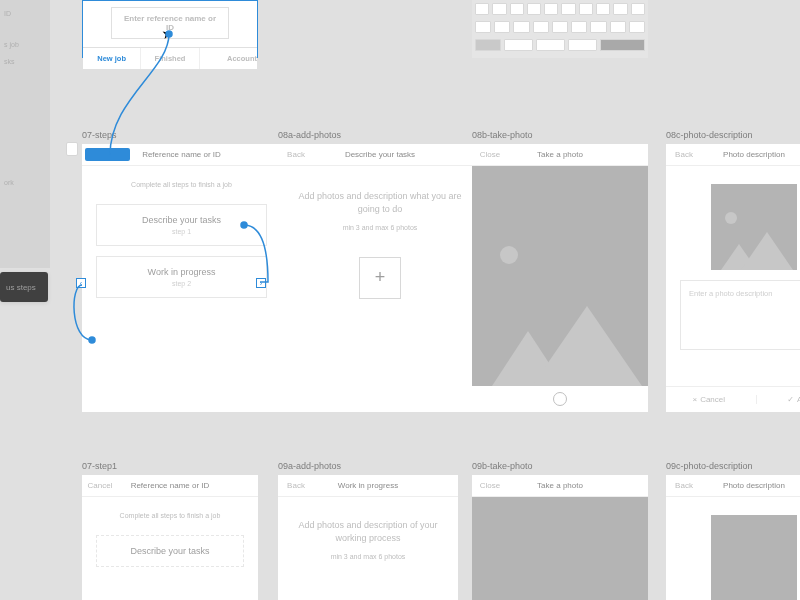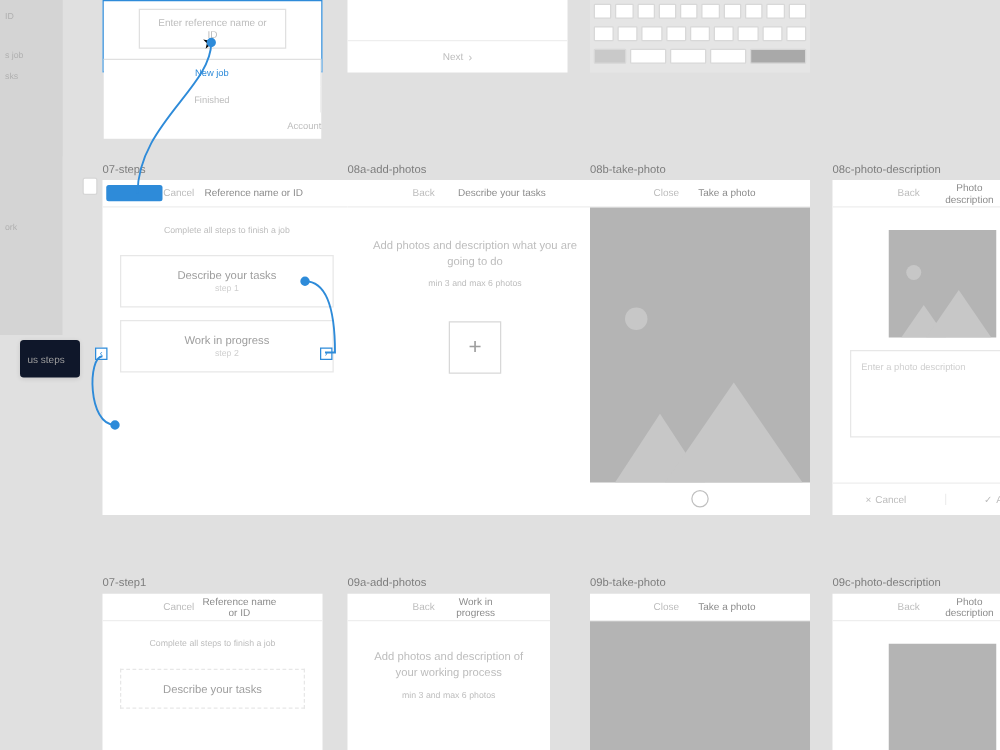--- a/index.html
+++ b/index.html
@@ -14,25 +14,25 @@
     color: #9e9e9e;
   }
   .canvas { position: absolute; inset: 0; }
 
   
   .art { position: absolute; background: #fff; }
   .art-label { position: absolute; top: -14px; left: 0; font-size: 9px; color: #7d7d7d; font-weight: 500; }
 
   
   .input-box { border: 1px solid #e0e0e0; padding: 6px 10px; text-align: center; color: #bdbdbd; font-size: 8px; }
-  .tab-row { display: flex; border-top: 1px solid #e0e0e0; background: #fff; flex-direction: column; }
+  .tab-row { display: flex; border-top: 1px solid #e0e0e0; background: #fff; }
   .tab-row > div { flex: 1; text-align: center; padding: 6px 0; font-size: 7.5px; color: #bdbdbd; border-right: 1px solid #efefef; }
   .tab-row > div:last-child { border-right: none; text-align: right; }
 
-  .header { display: flex; align-items: center; height: 22px; border-bottom: 1px solid #eee; font-size: 8px; padding-left: 43px; }
+  .header { display: flex; align-items: center; height: 22px; border-bottom: 1px solid #eee; font-size: 8px; }
   .header .left { width: 36px; text-align: center; color: #bdbdbd; }
   .header .title { flex: 1; text-align: center; color: #8c8c8c; }
   .header .right { width: 36px; }
 
   .subtitle { text-align: center; color: #bdbdbd; font-size: 9px; padding: 4px 18px; line-height: 1.4; }
   .subtitle.small { font-size: 7px; }
 
   .step-card { border: 1px solid #e7e7e7; margin: 10px 14px; padding: 10px 0; text-align: center; }
   .step-card .t { color: #9e9e9e; font-size: 9px; }
   .step-card .s { color: #cfcfcf; font-size: 7px; margin-top: 3px; }
@@ -84,40 +84,33 @@
     </div>
   </div>
   <div class="left-cut" style="left:0; top:475; width:50px; height:125px;">
      <div style="padding:10px 4px; font-size:7px; color:#b0b0b0;">
       <div style="margin-bottom:24px;">ID</div>
       <div style="margin-bottom:10px;">s job</div>
       <div>sks</div>
     </div>
   </div>
 
-  <div style="position:absolute; left:16px; top:272px; width:48px; height:30px; background:#0f172a; border-radius:3px; box-shadow:0 1px 4px rgba(0,0,0,.1); display:flex; align-items:center; padding-left:6px; font-size:8px; color:#9e9e9e;">us steps</div>
-
-  <div class="art" style="left:82px; top:0; width:176px; height:58px; border:1.5px solid #2e8bd9;">
+  <div style="position:absolute; left:0; top:272px; width:48px; height:30px; background:#404040; border-radius:3px; box-shadow:0 1px 4px rgba(0,0,0,.1); display:flex; align-items:center; padding-left:6px; font-size:8px; color:#9e9e9e;">us steps</div>
+
+  <div class="art" style="left:82px; top:0; width:176px; height:58px; border:1.5px solid #2e8bd9;font-weight:bold;">
     <div class="input-box" style="margin:6px 28px 8px;">Enter reference name or ID</div>
     <div class="tab-row">
       <div style="color:#2e8bd9;">New job</div>
       <div>Finished</div>
       <div>Account</div>
     </div>
   </div>
 
   <div style="position:absolute; left:162px; top:27px; font-size:12px; color:#000; transform:rotate(-15deg);">➤</div>
 
-  <div class="art" style="left:278px; top:0; width:176px; height:58px;">
-    <div style="height:32px;"></div>
-    <div class="footer-btn">
-      <span>Next</span>
-        <span class="chev">›</span>
-    </div>
-  </div>
 
   <div style="position:absolute; left:472px; top:0; width:176px; height:58px; background:#e5e5e5;">
     <div class="kbd">
         <span></span>
         <span></span>
         <span></span>
         <span></span>
         <span></span>
         <span></span>
         <span></span>
@@ -231,21 +224,21 @@
       <div class="left">Cancel</div>
       <div class="title">Reference name or ID</div>
       <div class="right"></div>
     </div>
     <div class="subtitle small" style="padding-top:14px; padding-bottom:4px;">Complete all steps to finish a job</div>
     <div class="step-card" style="border-style:dashed;">
       <div class="t">Describe your tasks</div>
     </div>
   </div>
 
-  <div class="art" style="left:278px; top:475px; width:162px; height:125px;">
+  <div class="art" style="left:278px; top:475px; width:180px; height:125px;">
     <div class="art-label">09a-add-photos</div>
     <div class="header">
       <div class="left">Back</div>
       <div class="title">Work in progress</div>
       <div class="right"></div>
     </div>
     <div class="subtitle" style="padding-top:22px;">Add photos and description of your working process</div>
     <div class="subtitle small">min 3 and max 6 photos</div>
   </div>
 

